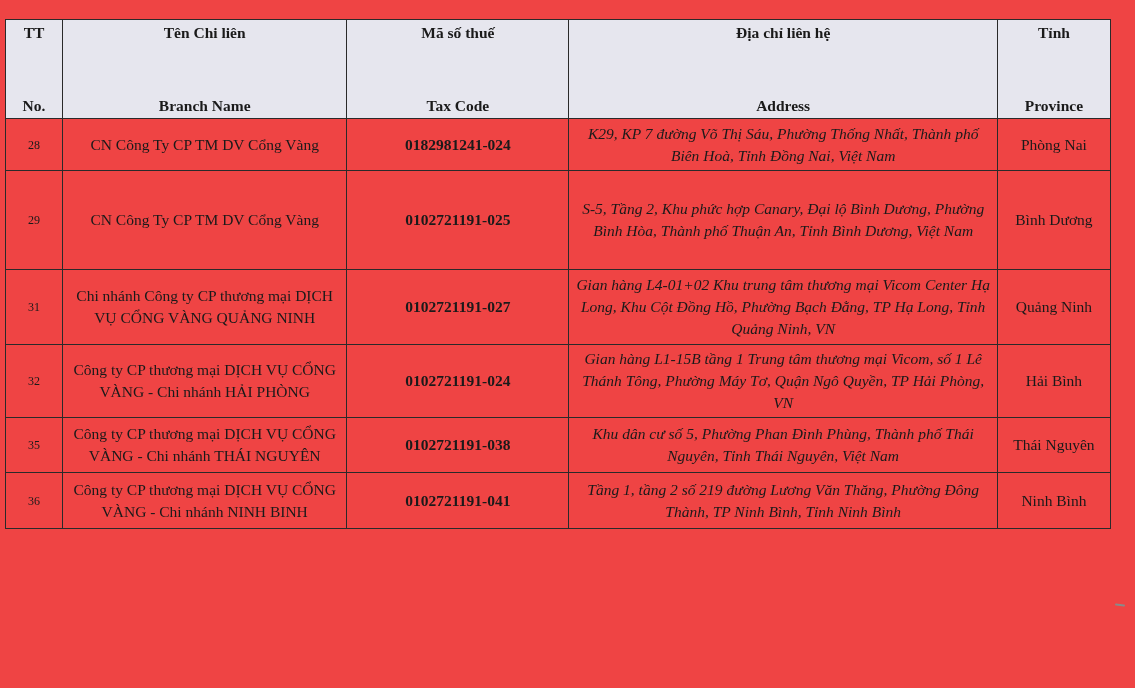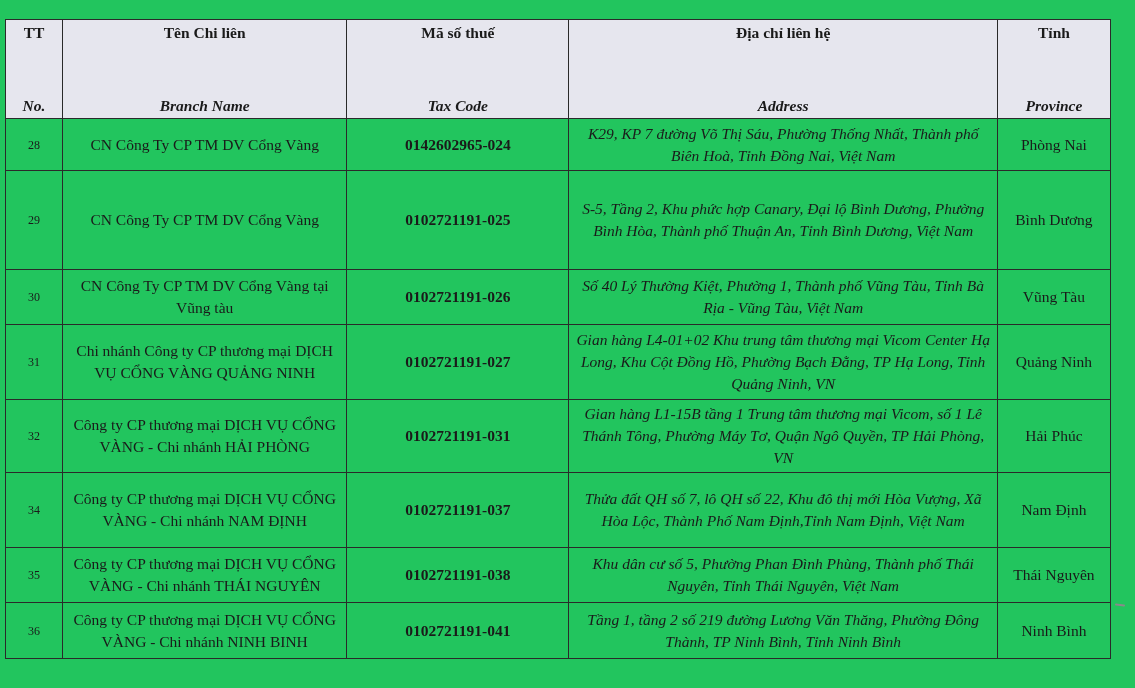--- a/index.html
+++ b/index.html
@@ -12,21 +12,21 @@
       height: 688px;
       position: relative;
       overflow: hidden;
       font-family: "Liberation Serif", "DejaVu Serif", serif;
       color: #1a1a1a;
     }
     .page {
       position: absolute;
       left: 0; top: 0;
       width: 1135px; height: 688px;
-      background: #22c55e;
+      background: #ef4444;
     }
     table.branch-table {
       position: absolute;
       left: 5px;
       top: 19px;
       width: 1106px;
       border-collapse: collapse;
       table-layout: fixed;
       font-size: 15.5px;
       line-height: 22px;
@@ -40,21 +40,20 @@
     }
     table.branch-table thead th {
       background: #e6e6ee;
       height: 86px;
       font-weight: bold;
       font-size: 15.5px;
       line-height: 25px;
     }
     .hdr-en {
       display: block;
-      font-style: italic;
       margin-top: 48px;
     }
     .hdr-vi { display: block; }
     td.col-no { font-size: 12px; }
     td.col-tax { font-weight: bold; font-size: 15.5px; }
     td.col-addr { padding: 0 4px; font-style: italic; }
     .col-w-no { width: 57px; }
     .col-w-name { width: 284px; }
     .col-w-tax { width: 222px; }
     .col-w-addr { width: 428px; }
@@ -103,58 +102,44 @@
         <th>
           <span class="hdr-vi">Tỉnh</span>
           <span class="hdr-en">Province</span>
         </th>
       </tr>
     </thead>
     <tbody>
       <tr style="height:52px">
         <td class="col-no">28</td>
         <td class="col-name">CN Công Ty CP TM DV Cổng Vàng</td>
-        <td class="col-tax">0142602965-024</td>
+        <td class="col-tax">0182981241-024</td>
         <td class="col-addr">K29, KP 7 đường Võ Thị Sáu, Phường Thống Nhất, Thành phố Biên Hoà, Tỉnh Đồng Nai, Việt Nam</td>
         <td class="col-prov">Phòng Nai</td>
       </tr>
       <tr style="height:99px">
         <td class="col-no">29</td>
         <td class="col-name">CN Công Ty CP TM DV Cổng Vàng</td>
         <td class="col-tax">0102721191-025</td>
         <td class="col-addr">S-5, Tầng 2, Khu phức hợp Canary, Đại lộ Bình Dương, Phường Bình Hòa, Thành phố Thuận An, Tỉnh Bình Dương, Việt Nam</td>
         <td class="col-prov">Bình Dương</td>
-      </tr>
-      <tr style="height:55px">
-        <td class="col-no">30</td>
-        <td class="col-name">CN Công Ty CP TM DV Cổng Vàng tại Vũng tàu</td>
-        <td class="col-tax">0102721191-026</td>
-        <td class="col-addr">Số 40 Lý Thường Kiệt, Phường 1, Thành phố Vũng Tàu, Tỉnh Bà Rịa - Vũng Tàu, Việt Nam</td>
-        <td class="col-prov">Vũng Tàu</td>
       </tr>
       <tr style="height:75px">
         <td class="col-no">31</td>
         <td class="col-name">Chi nhánh Công ty CP thương mại DỊCH VỤ CỔNG VÀNG QUẢNG NINH</td>
         <td class="col-tax">0102721191-027</td>
         <td class="col-addr">Gian hàng L4-01+02 Khu trung tâm thương mại Vicom Center Hạ Long, Khu Cột Đồng Hồ, Phường Bạch Đằng, TP Hạ Long, Tỉnh Quảng Ninh, VN</td>
         <td class="col-prov">Quảng Ninh</td>
       </tr>
       <tr style="height:73px">
         <td class="col-no">32</td>
         <td class="col-name">Công ty CP thương mại DỊCH VỤ CỔNG VÀNG - Chi nhánh HẢI PHÒNG</td>
-        <td class="col-tax">0102721191-031</td>
+        <td class="col-tax">0102721191-024</td>
         <td class="col-addr">Gian hàng L1-15B tầng 1 Trung tâm thương mại Vicom, số 1 Lê Thánh Tông, Phường Máy Tơ, Quận Ngô Quyền, TP Hải Phòng, VN</td>
-        <td class="col-prov">Hải Phúc</td>
-      </tr>
-      <tr style="height:75px">
-        <td class="col-no">34</td>
-        <td class="col-name">Công ty CP thương mại DỊCH VỤ CỔNG VÀNG - Chi nhánh NAM ĐỊNH</td>
-        <td class="col-tax">0102721191-037</td>
-        <td class="col-addr">Thửa đất QH số 7, lô QH số 22, Khu đô thị mới Hòa Vượng, Xã Hòa Lộc, Thành Phố Nam Định,Tỉnh Nam Định, Việt Nam</td>
-        <td class="col-prov">Nam Định</td>
+        <td class="col-prov">Hải Bình</td>
       </tr>
       <tr style="height:55px">
         <td class="col-no">35</td>
         <td class="col-name">Công ty CP thương mại DỊCH VỤ CỔNG VÀNG - Chi nhánh THÁI NGUYÊN</td>
         <td class="col-tax">0102721191-038</td>
         <td class="col-addr">Khu dân cư số 5, Phường Phan Đình Phùng, Thành phố Thái Nguyên, Tỉnh Thái Nguyên, Việt Nam</td>
         <td class="col-prov">Thái Nguyên</td>
       </tr>
       <tr style="height:56px">
         <td class="col-no">36</td>

